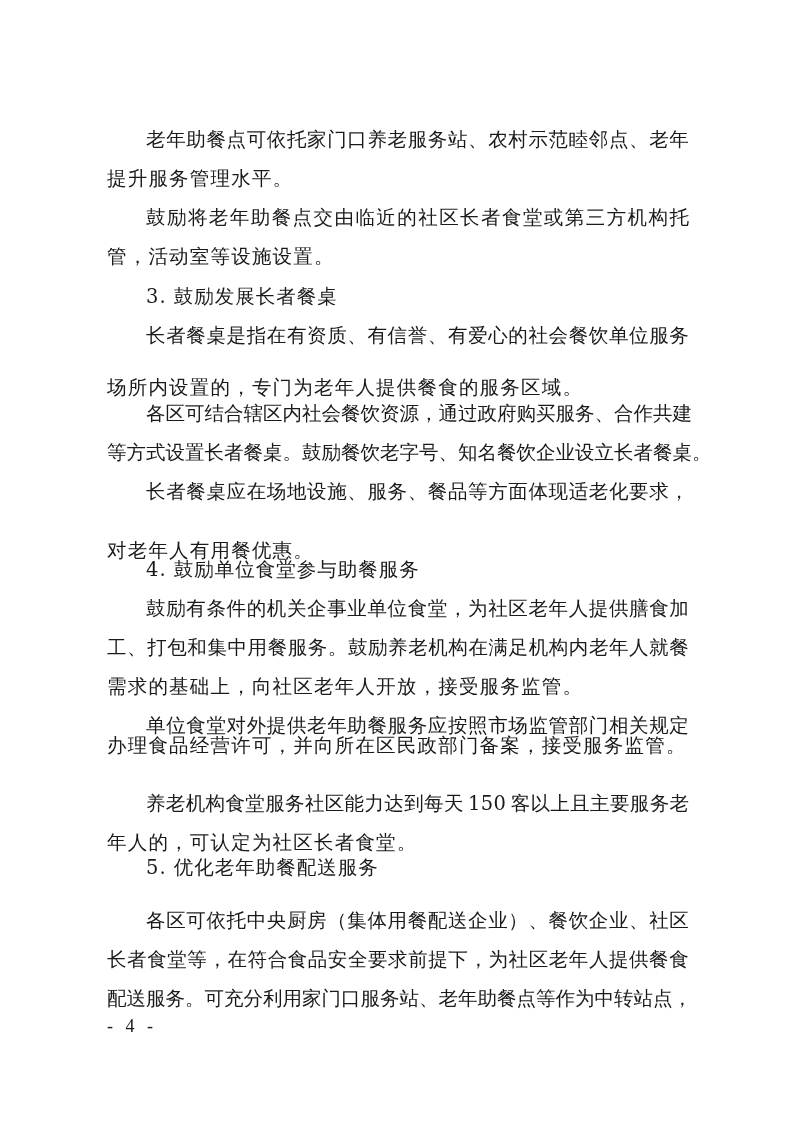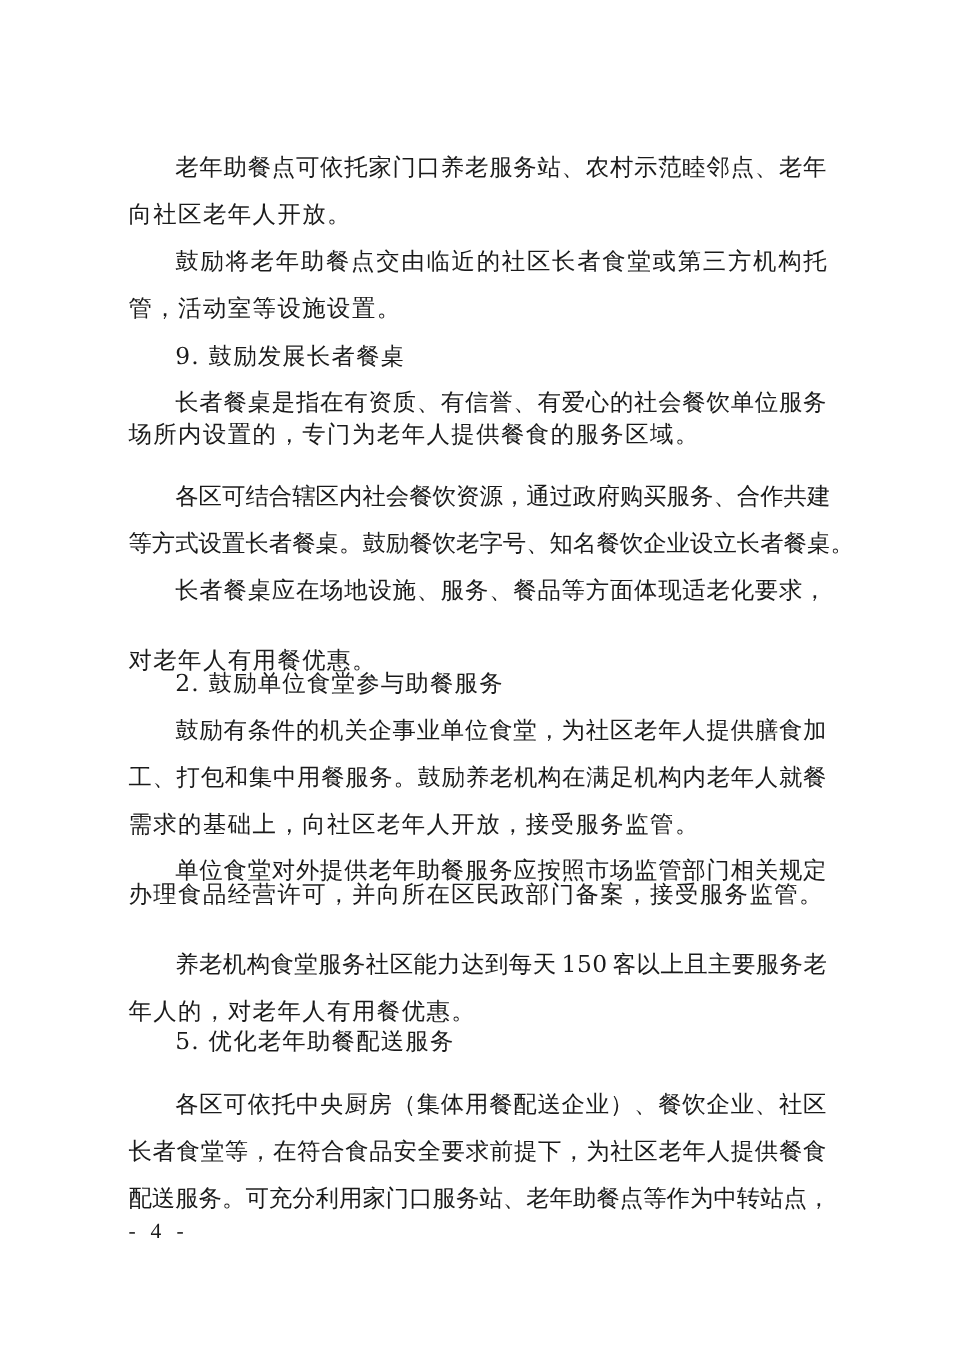--- a/index.html
+++ b/index.html
@@ -41,21 +41,21 @@
       <span>村</span>
       <span>示</span>
       <span>范</span>
       <span>睦</span>
       <span>邻</span>
       <span>点</span>
       <span>、</span>
       <span>老</span>
       <span>年</span>
     </div>
-  <div class="line" style="top:39px">向社区老年人开放。</div>
+  <div class="line" style="top:39px">提升服务管理水平。</div>
   <div class="line indent just ind" style="top:78px">
       <span>鼓</span>
       <span>励</span>
       <span>将</span>
       <span>老</span>
       <span>年</span>
       <span>助</span>
       <span>餐</span>
       <span>点</span>
       <span>交</span>
@@ -71,21 +71,21 @@
       <span>堂</span>
       <span>或</span>
       <span>第</span>
       <span>三</span>
       <span>方</span>
       <span>机</span>
       <span>构</span>
       <span>托</span>
     </div>
   <div class="line" style="top:117px">管，活动室等设施设置。</div>
-  <div class="line indent heading" style="top:157px">9. 鼓励发展长者餐桌</div>
+  <div class="line indent heading" style="top:157px">3. 鼓励发展长者餐桌</div>
   <div class="line indent just ind" style="top:196px">
       <span>长</span>
       <span>者</span>
       <span>餐</span>
       <span>桌</span>
       <span>是</span>
       <span>指</span>
       <span>在</span>
       <span>有</span>
       <span>资</span>
@@ -101,21 +101,21 @@
       <span>的</span>
       <span>社</span>
       <span>会</span>
       <span>餐</span>
       <span>饮</span>
       <span>单</span>
       <span>位</span>
       <span>服</span>
       <span>务</span>
     </div>
-  <div class="line" style="top:222px">场所内设置的，专门为老年人提供餐食的服务区域。</div>
+  <div class="line" style="top:248px">场所内设置的，专门为老年人提供餐食的服务区域。</div>
   <div class="line indent just ind" style="top:274px">
       <span>各</span>
       <span>区</span>
       <span>可</span>
       <span>结</span>
       <span>合</span>
       <span>辖</span>
       <span>区</span>
       <span>内</span>
       <span>社</span>
@@ -195,21 +195,21 @@
       <span>体</span>
       <span>现</span>
       <span>适</span>
       <span>老</span>
       <span>化</span>
       <span>要</span>
       <span>求</span>
       <span>，</span>
     </div>
   <div class="line" style="top:411px">对老年人有用餐优惠。</div>
-  <div class="line indent heading" style="top:430px">2. 鼓励单位食堂参与助餐服务</div>
+  <div class="line indent heading" style="top:430px">4. 鼓励单位食堂参与助餐服务</div>
   <div class="line indent just ind" style="top:469px">
       <span>鼓</span>
       <span>励</span>
       <span>有</span>
       <span>条</span>
       <span>件</span>
       <span>的</span>
       <span>机</span>
       <span>关</span>
       <span>企</span>
@@ -319,21 +319,21 @@
       <span>客</span>
       <span>以</span>
       <span>上</span>
       <span>且</span>
       <span>主</span>
       <span>要</span>
       <span>服</span>
       <span>务</span>
       <span>老</span>
     </div>
-  <div class="line" style="top:703px">年人的，对老年人有用餐优惠。</div>
+  <div class="line" style="top:703px">年人的，可认定为社区长者食堂。</div>
   <div class="line indent heading" style="top:728px">5. 优化老年助餐配送服务</div>
   <div class="line indent just ind" style="top:781px">
       <span>各</span>
       <span>区</span>
       <span>可</span>
       <span>依</span>
       <span>托</span>
       <span>中</span>
       <span>央</span>
       <span>厨</span>

